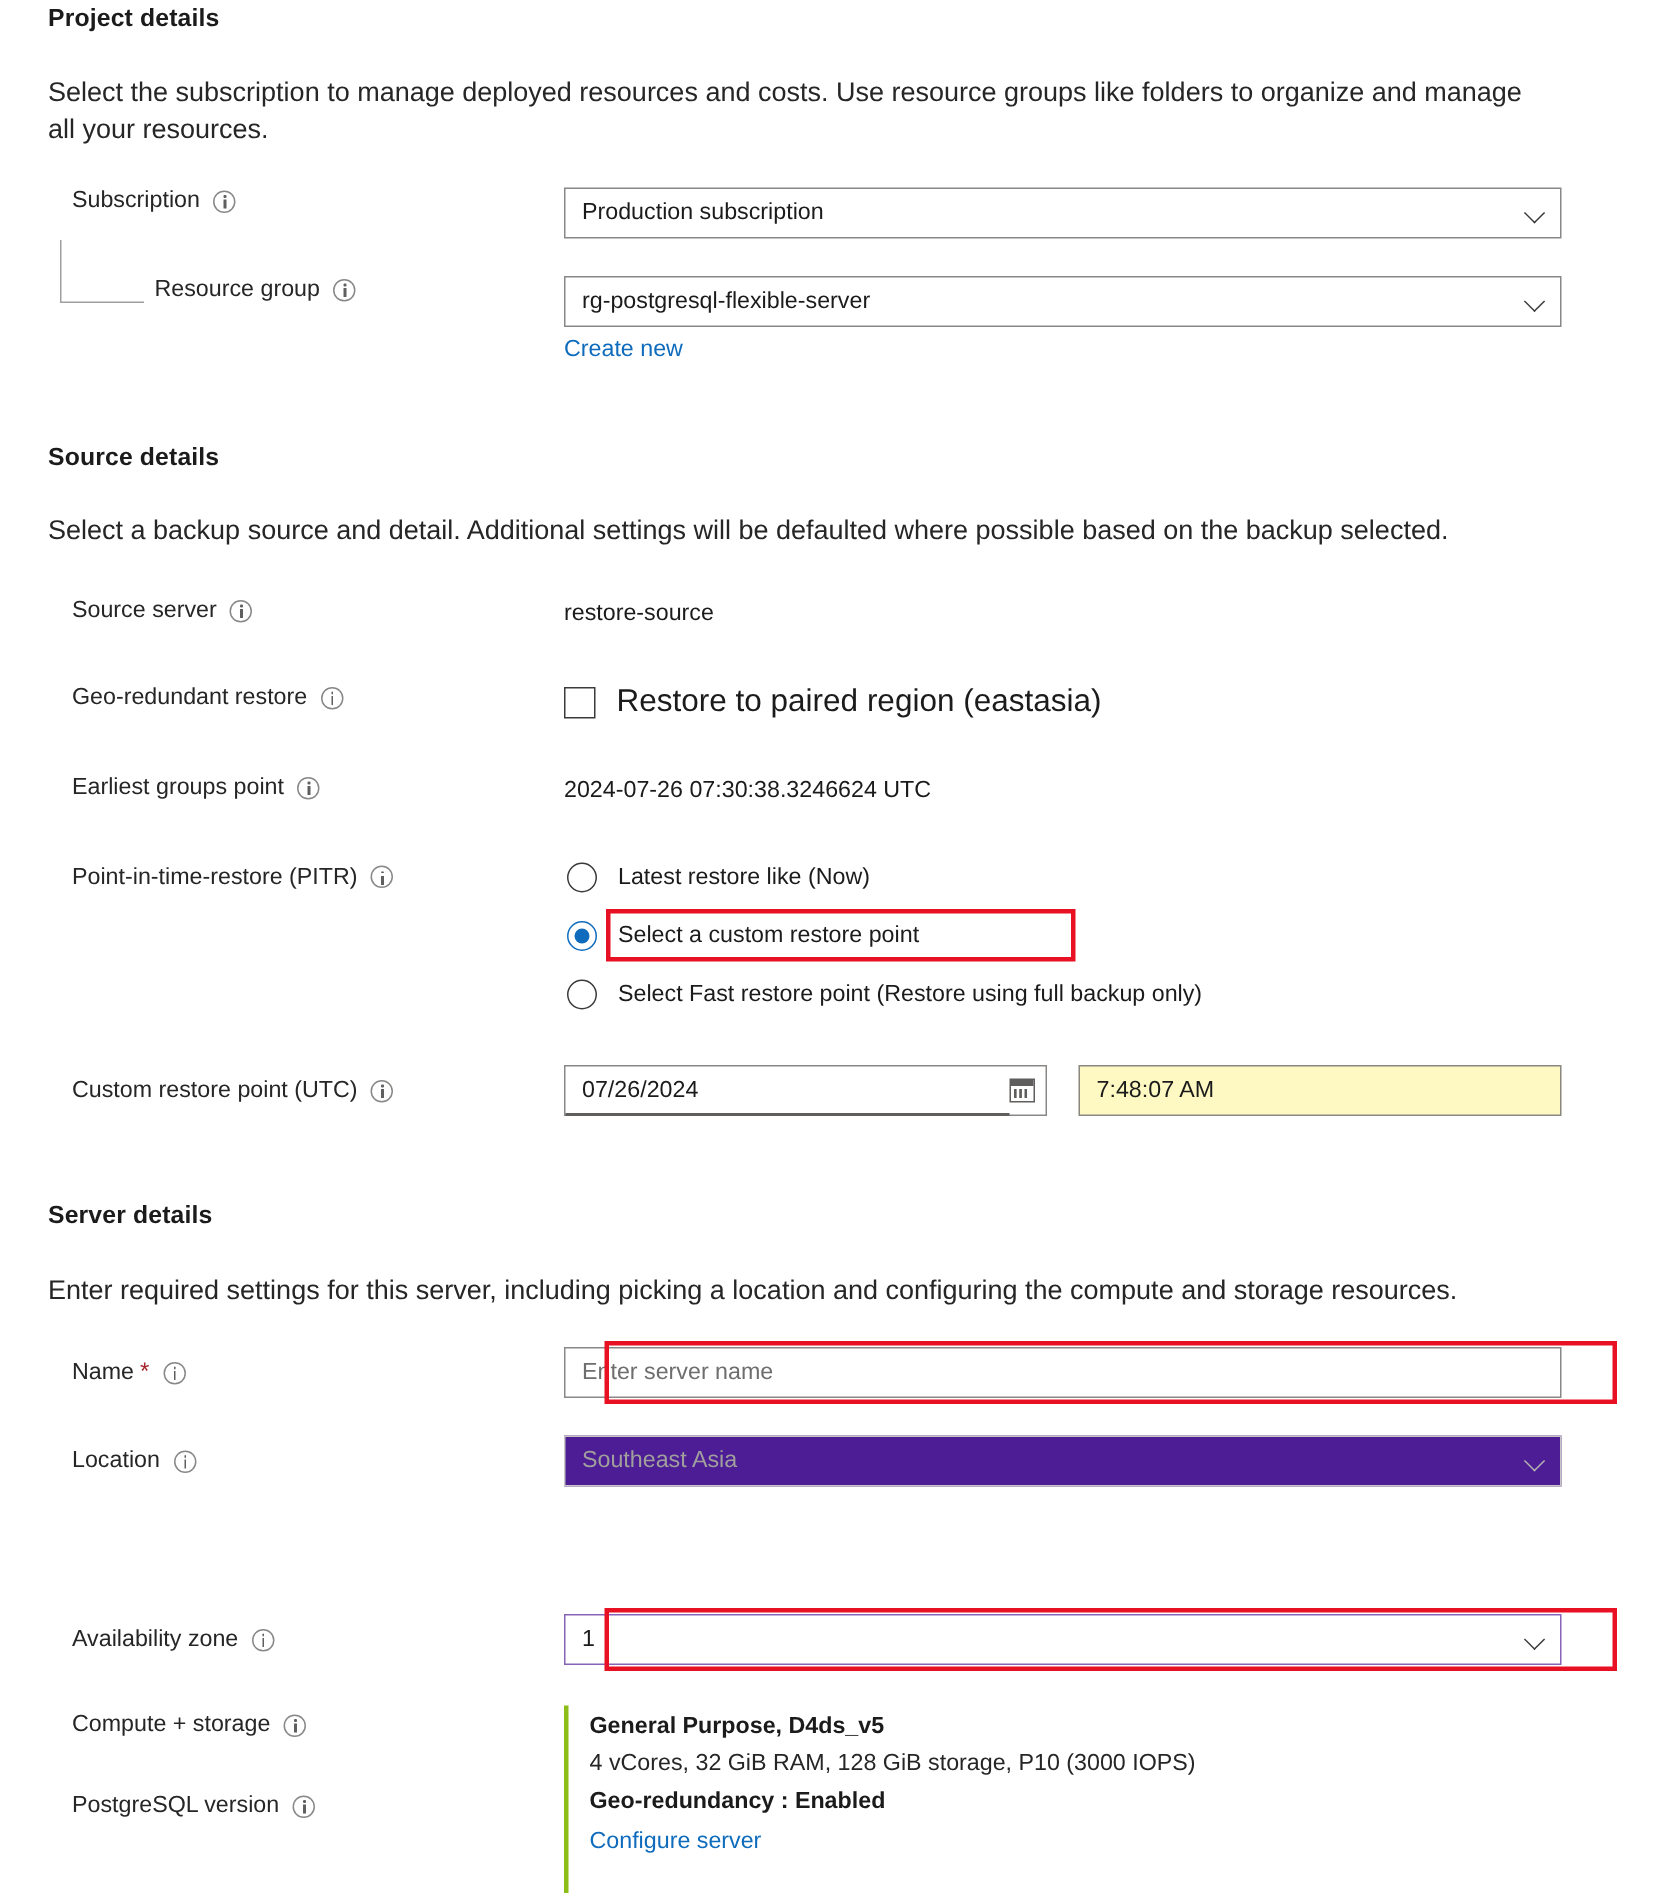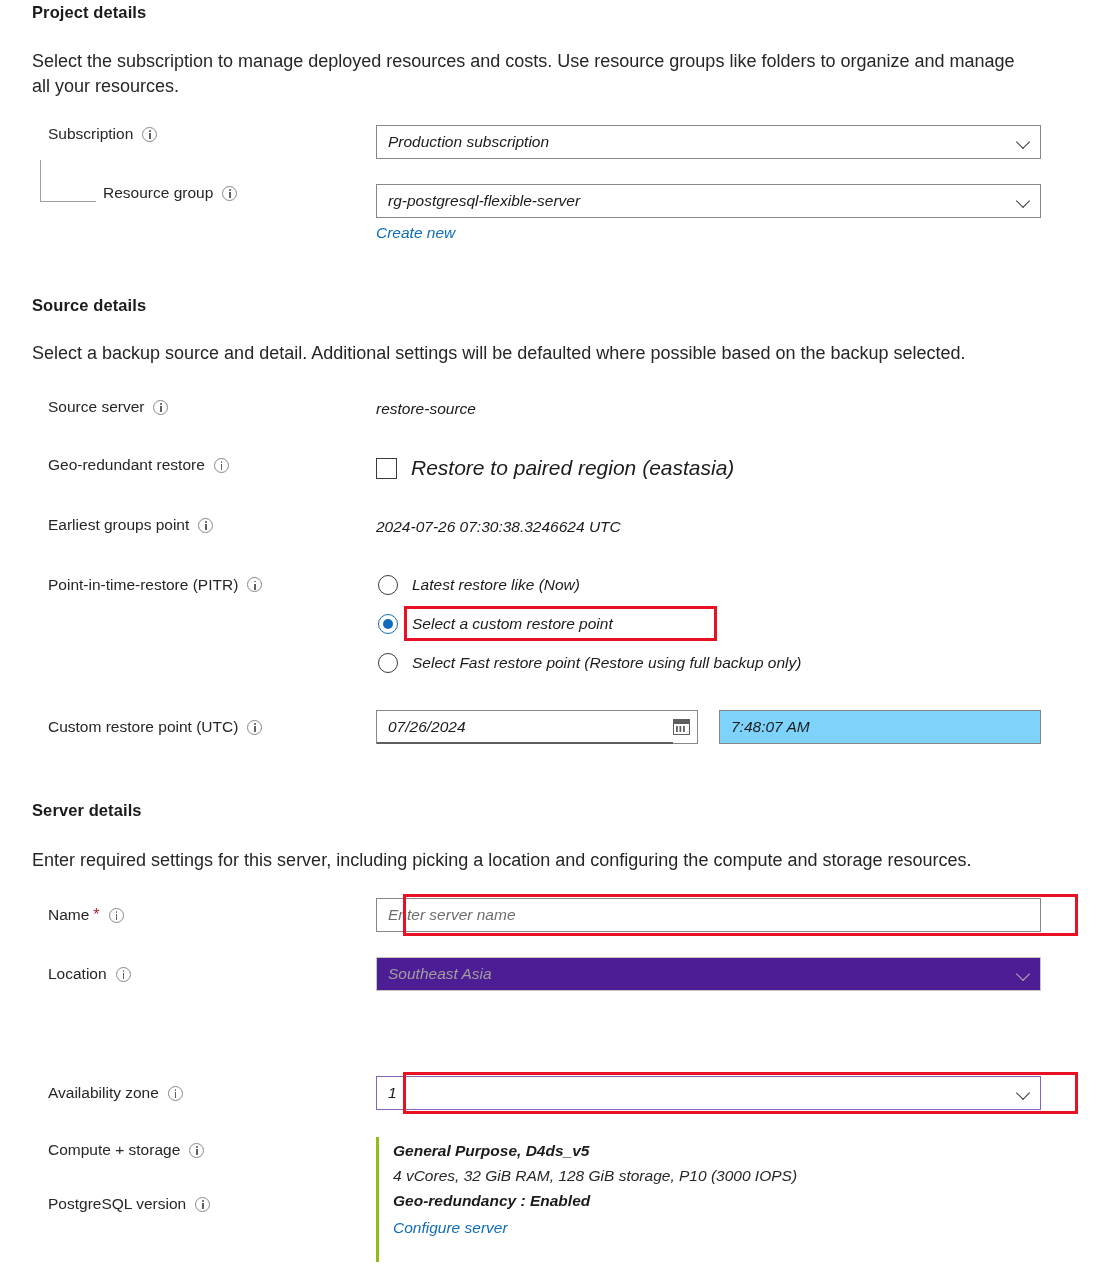--- a/index.html
+++ b/index.html
@@ -40,21 +40,21 @@
     width: 376px;
     flex: 0 0 376px;
     padding-left: 48px;
     font-size: 15.5px;
     color: #262626;
     display: flex;
     align-items: center;
     white-space: nowrap;
   }
   .label.indent { padding-left: 103px; }
-  .field { flex: 1 1 auto; position: relative; font-style: italic; }
+  .field { flex: 1 1 auto; position: relative; }
 
   
   .info-icon {
     display: inline-block;
     width: 15px; height: 15px;
     border: 1px solid #8a8886;
     border-radius: 50%;
     margin-left: 9px;
     position: relative;
     flex: 0 0 15px;
@@ -225,21 +225,21 @@
     position:absolute;
     left: 2px; top: 6px;
     width: 9px; height: 6px;
     background:
       linear-gradient(to right, #605e5c 2px, transparent 2px) 0 0/3.5px 2.8px repeat;
   }
   .time-box {
     width: 322px;
     height: 34px;
     border: 1px solid #8a8886;
-    background: #7dd3fc;
+    background: #fef9c3;
     display: flex;
     align-items: center;
     padding: 0 9px 0 11px;
     font-size: 15.5px;
     margin-left: 21px;
   }
 
   
   .compute-card {
     border-left: 3px solid #8cbd18;

